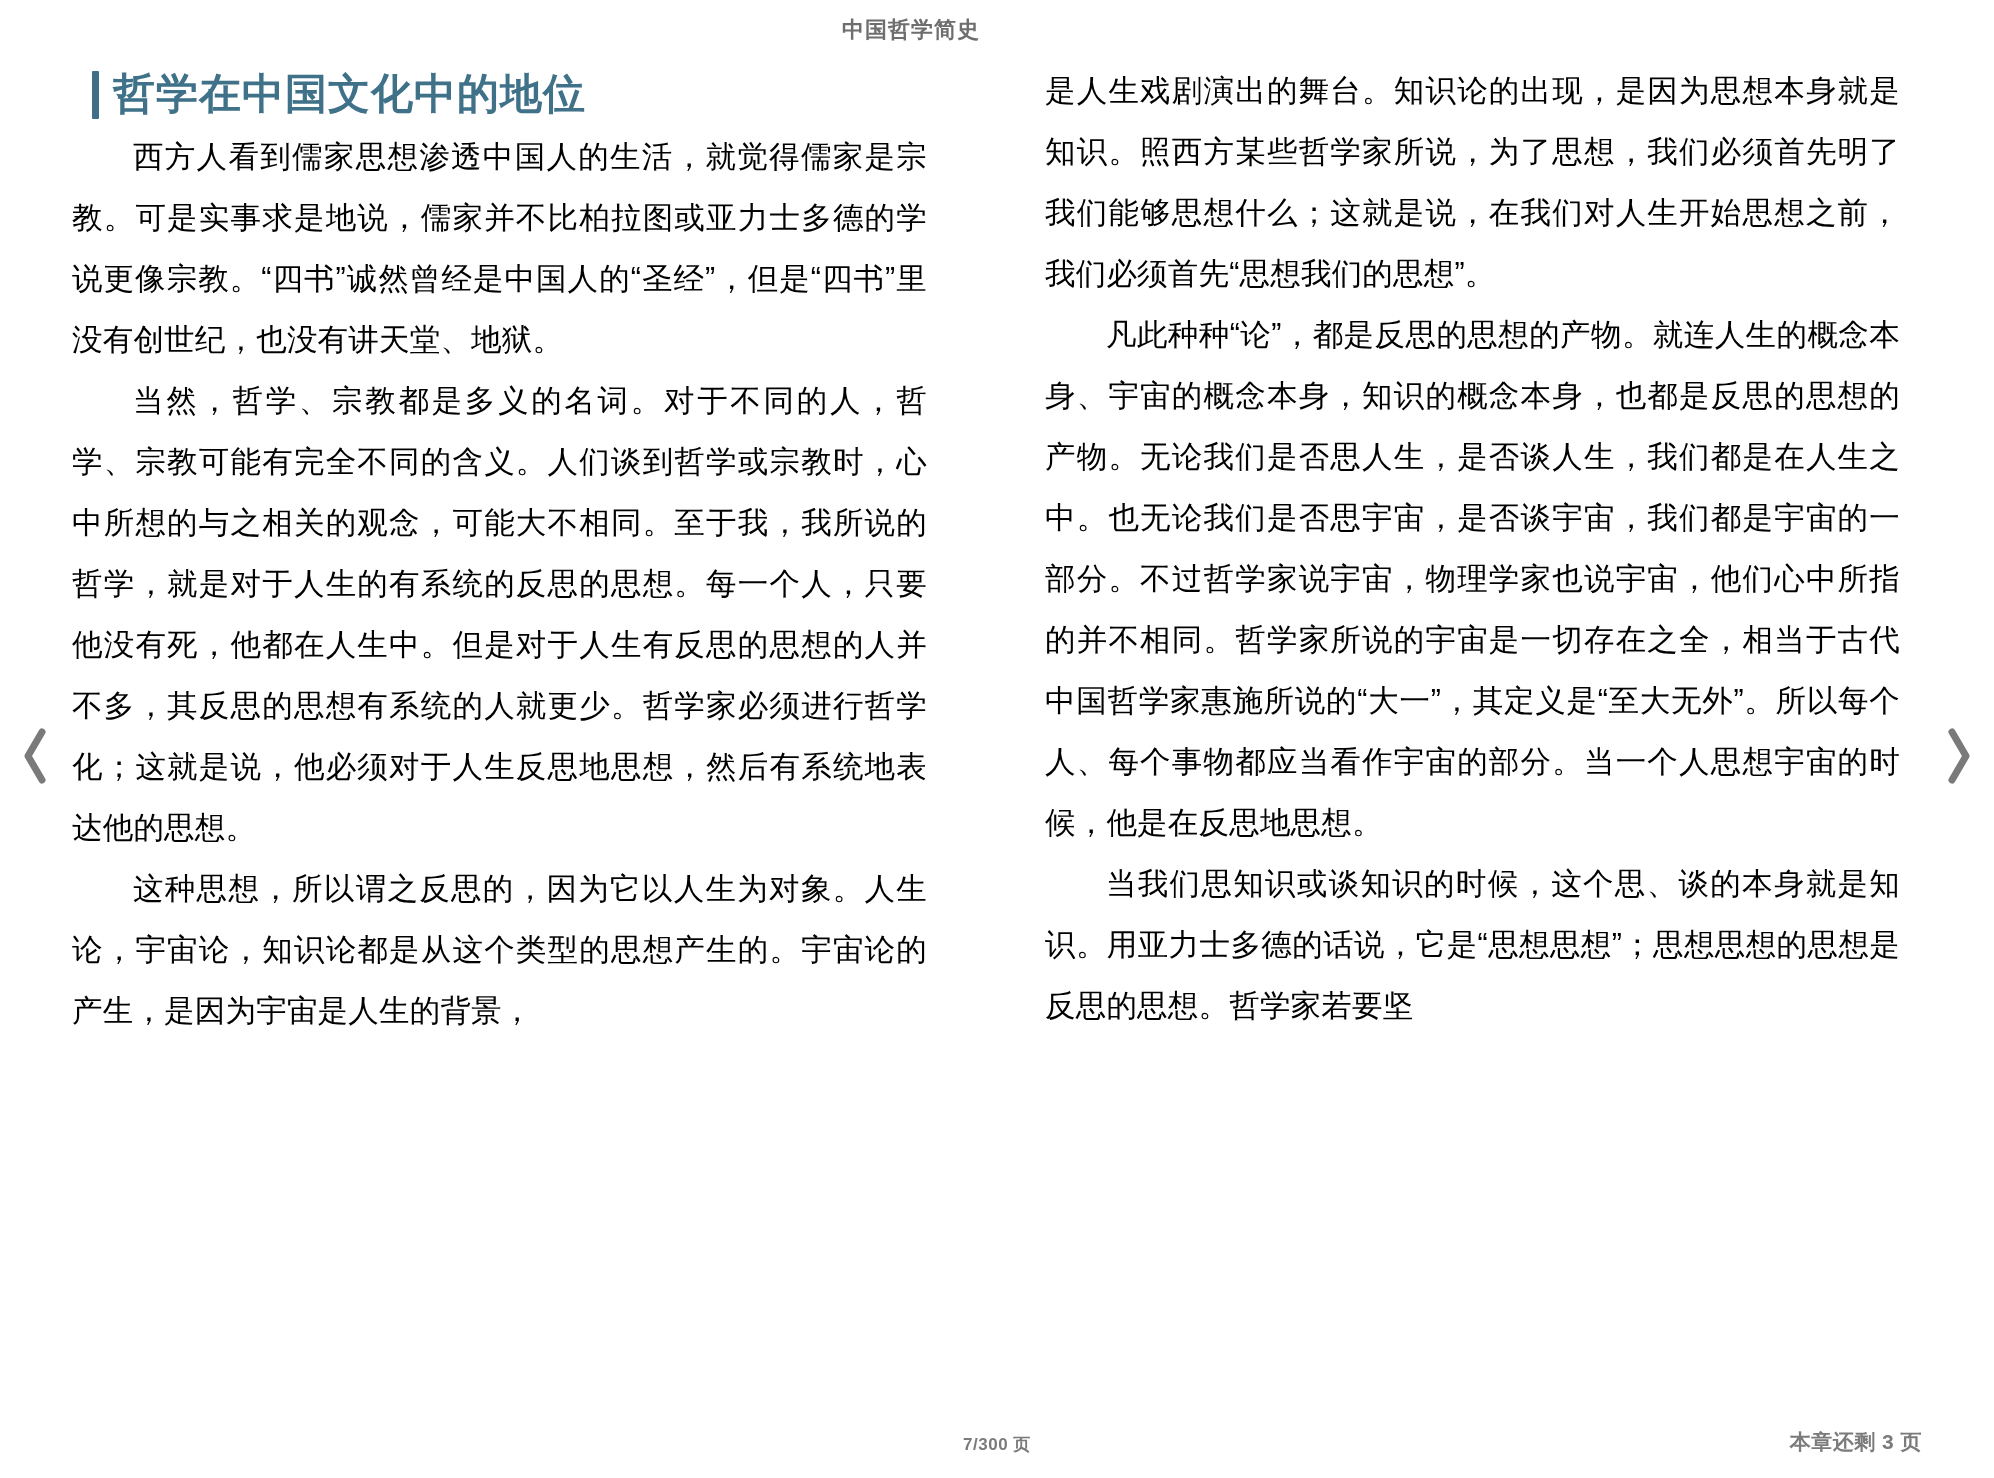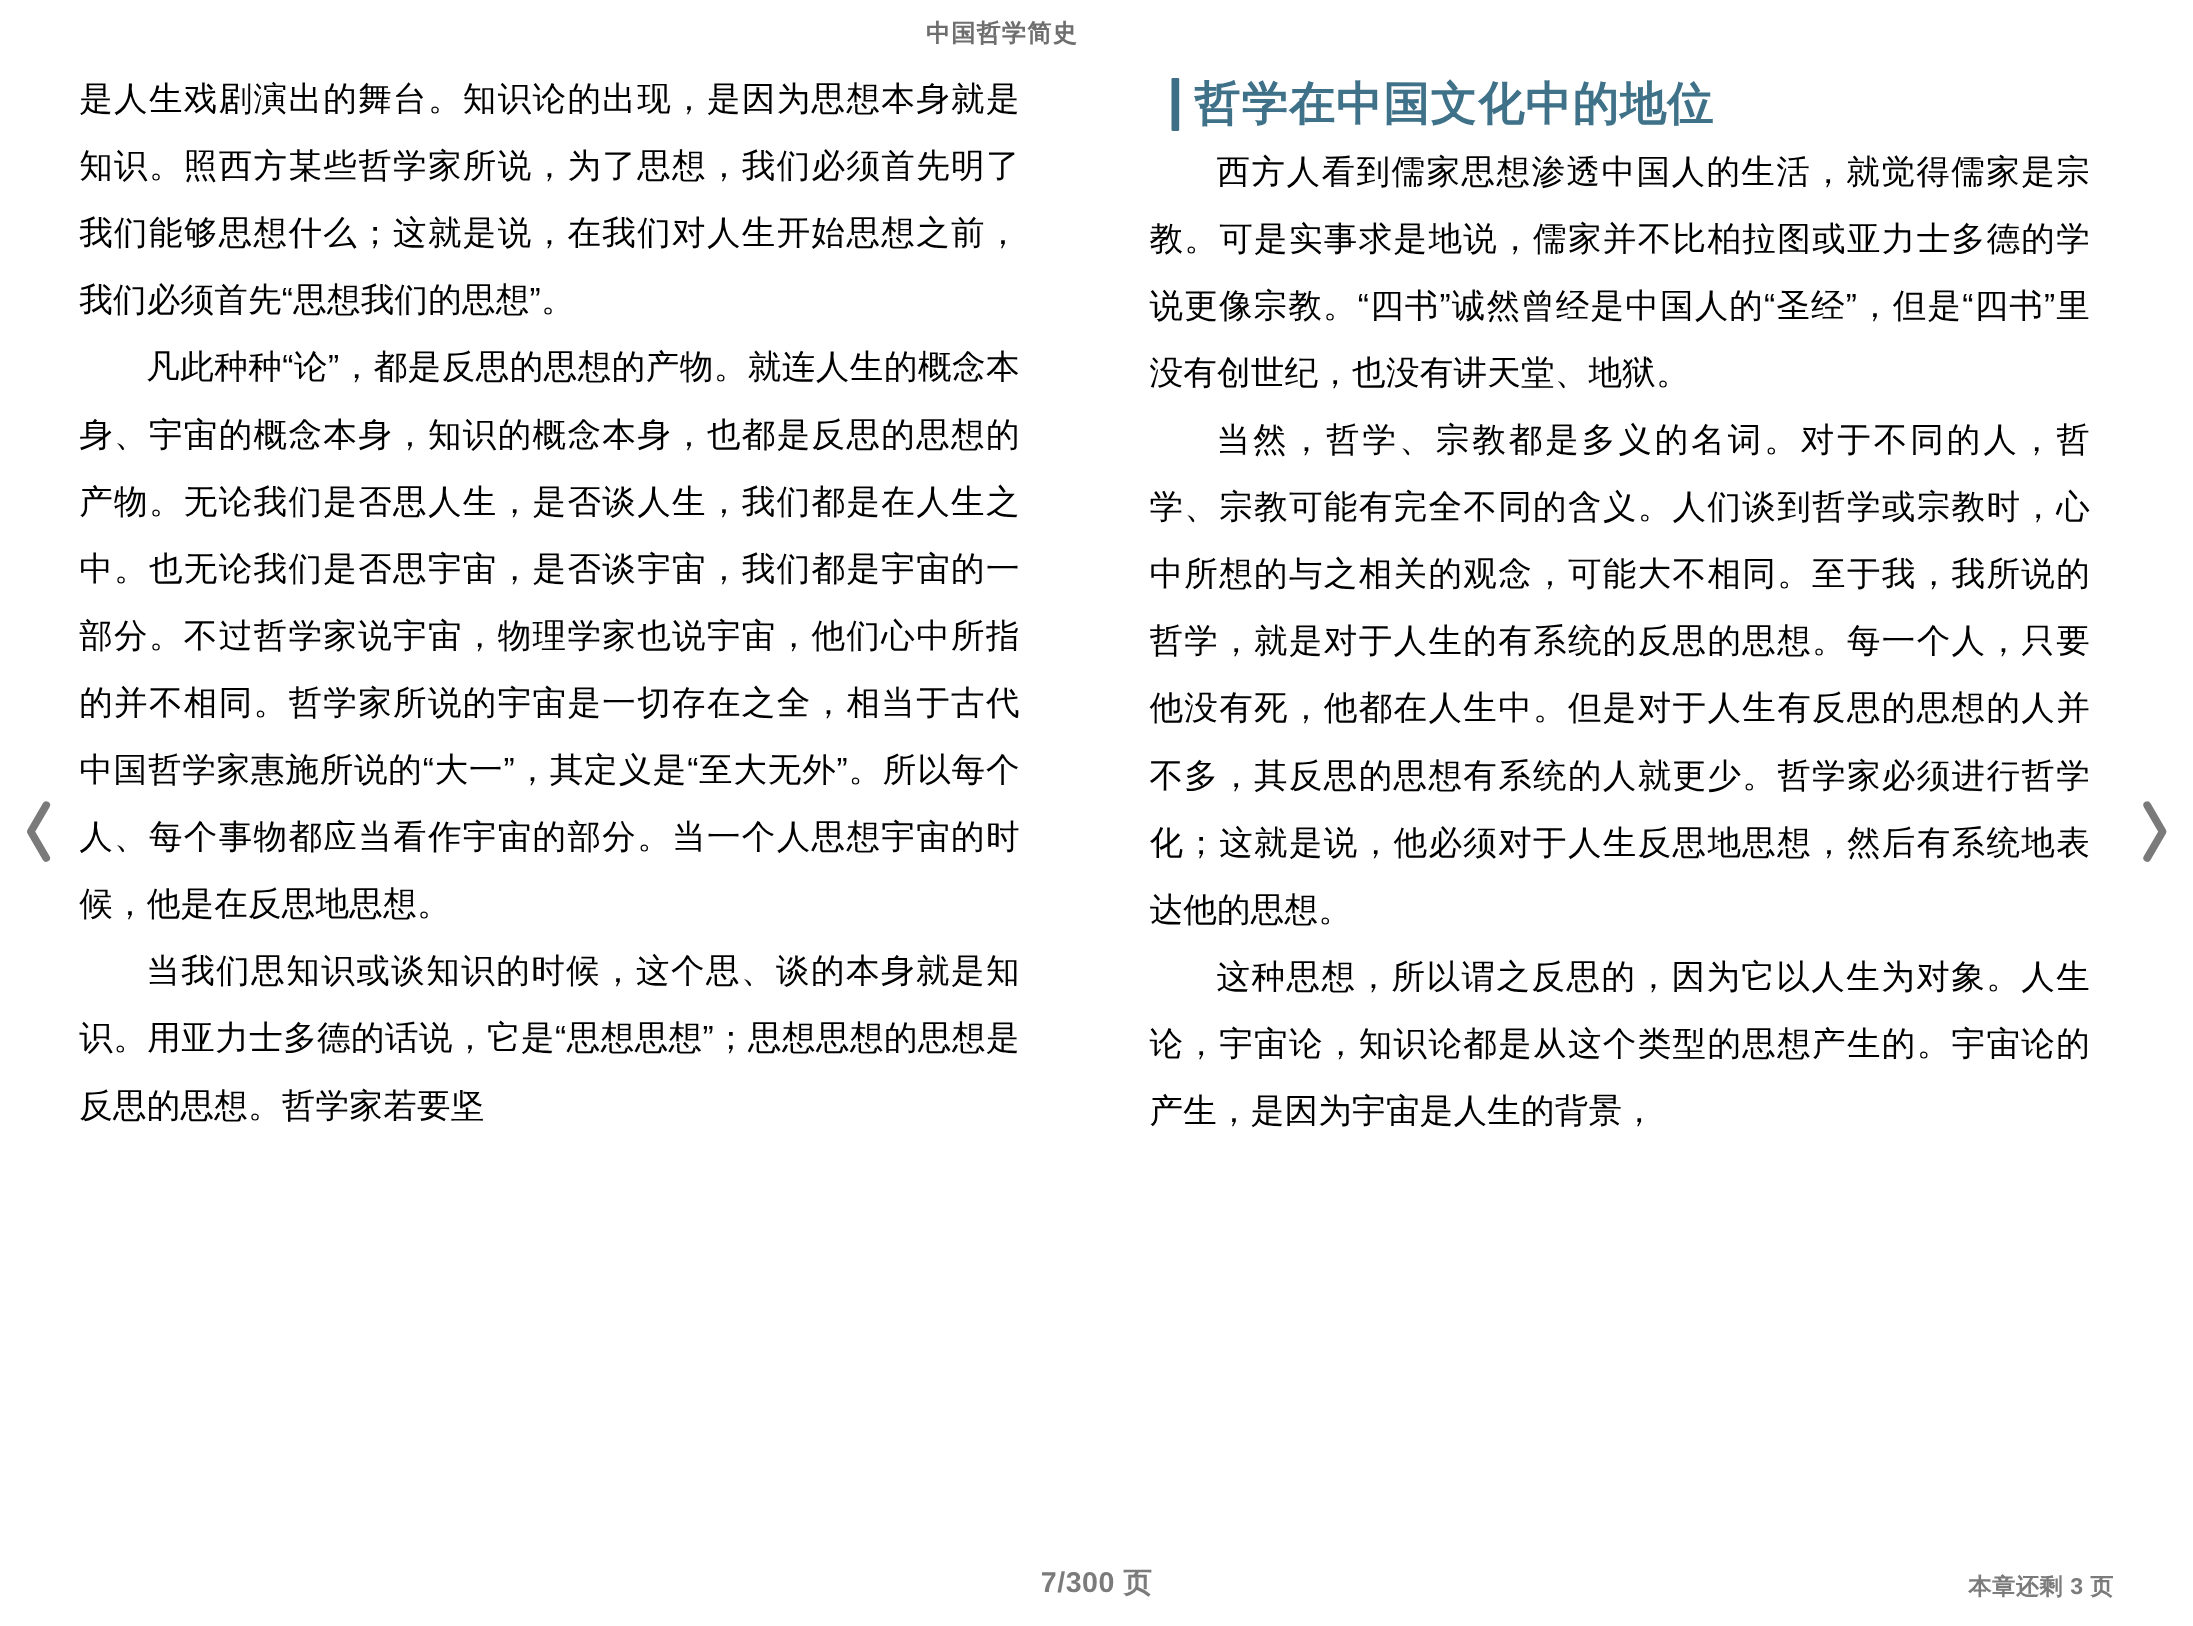--- a/index.html
+++ b/index.html
@@ -121,21 +121,21 @@
     width: 1994px;
     height: 78px;
     padding: 0 72px;
   }
   .footer-page-indicator {
     position: absolute;
     left: 0;
     right: 0;
     bottom: 22px;
     text-align: center;
-    font-size: 26px;
+    font-size: 17px;
     font-weight: 700;
     color: #7b7b7b;
     letter-spacing: 0.5px;
   }
   .footer-chapter-remaining {
     position: absolute;
     right: 72px;
     bottom: 22px;
     font-size: 21px;
     font-weight: 700;
@@ -144,42 +144,42 @@
   }
 </style>
 </head>
 <body>
 
 <div class="reader-header">
   <div class="book-title">中国哲学简史</div>
 </div>
 
 <div class="page-body">
-
-  <div class="text-column right-col">
-
-    <p class="para">是人生戏剧演出的舞台。知识论的出现，是因为思想本身就是知识。照西方某些哲学家所说，为了思想，我们必须首先明了我们能够思想什么；这就是说，在我们对人生开始思想之前，我们必须首先“思想我们的思想”。</p>
-
-    <p class="para indent">凡此种种“论”，都是反思的思想的产物。就连人生的概念本身、宇宙的概念本身，知识的概念本身，也都是反思的思想的产物。无论我们是否思人生，是否谈人生，我们都是在人生之中。也无论我们是否思宇宙，是否谈宇宙，我们都是宇宙的一部分。不过哲学家说宇宙，物理学家也说宇宙，他们心中所指的并不相同。哲学家所说的宇宙是一切存在之全，相当于古代中国哲学家惠施所说的“大一”，其定义是“至大无外”。所以每个人、每个事物都应当看作宇宙的部分。当一个人思想宇宙的时候，他是在反思地思想。</p>
-
-    <p class="para indent">当我们思知识或谈知识的时候，这个思、谈的本身就是知识。用亚力士多德的话说，它是“思想思想”；思想思想的思想是反思的思想。哲学家若要坚</p>
-  </div>
 
   <div class="text-column left-col">
 
     <div class="chapter-heading">
       <div class="heading-accent-bar"></div>
       <div class="chapter-heading-text">哲学在中国文化中的地位</div>
     </div>
 
     <p class="para indent">西方人看到儒家思想渗透中国人的生活，就觉得儒家是宗教。可是实事求是地说，儒家并不比柏拉图或亚力士多德的学说更像宗教。“四书”诚然曾经是中国人的“圣经”，但是“四书”里没有创世纪，也没有讲天堂、地狱。</p>
 
     <p class="para indent">当然，哲学、宗教都是多义的名词。对于不同的人，哲学、宗教可能有完全不同的含义。人们谈到哲学或宗教时，心中所想的与之相关的观念，可能大不相同。至于我，我所说的哲学，就是对于人生的有系统的反思的思想。每一个人，只要他没有死，他都在人生中。但是对于人生有反思的思想的人并不多，其反思的思想有系统的人就更少。哲学家必须进行哲学化；这就是说，他必须对于人生反思地思想，然后有系统地表达他的思想。</p>
 
     <p class="para indent">这种思想，所以谓之反思的，因为它以人生为对象。人生论，宇宙论，知识论都是从这个类型的思想产生的。宇宙论的产生，是因为宇宙是人生的背景，</p>
+  </div>
+
+  <div class="text-column right-col">
+
+    <p class="para">是人生戏剧演出的舞台。知识论的出现，是因为思想本身就是知识。照西方某些哲学家所说，为了思想，我们必须首先明了我们能够思想什么；这就是说，在我们对人生开始思想之前，我们必须首先“思想我们的思想”。</p>
+
+    <p class="para indent">凡此种种“论”，都是反思的思想的产物。就连人生的概念本身、宇宙的概念本身，知识的概念本身，也都是反思的思想的产物。无论我们是否思人生，是否谈人生，我们都是在人生之中。也无论我们是否思宇宙，是否谈宇宙，我们都是宇宙的一部分。不过哲学家说宇宙，物理学家也说宇宙，他们心中所指的并不相同。哲学家所说的宇宙是一切存在之全，相当于古代中国哲学家惠施所说的“大一”，其定义是“至大无外”。所以每个人、每个事物都应当看作宇宙的部分。当一个人思想宇宙的时候，他是在反思地思想。</p>
+
+    <p class="para indent">当我们思知识或谈知识的时候，这个思、谈的本身就是知识。用亚力士多德的话说，它是“思想思想”；思想思想的思想是反思的思想。哲学家若要坚</p>
   </div>
 
 </div>
 
 <div class="nav-arrow prev">
   <span>
     <svg width="30" height="60" viewBox="0 0 30 60" aria-hidden="true">
       <polyline points="22,6 8,30 22,54" fill="none" stroke="#7a7a7a" stroke-width="7" stroke-linecap="round" stroke-linejoin="round"></polyline>
     </svg>
   </span>

